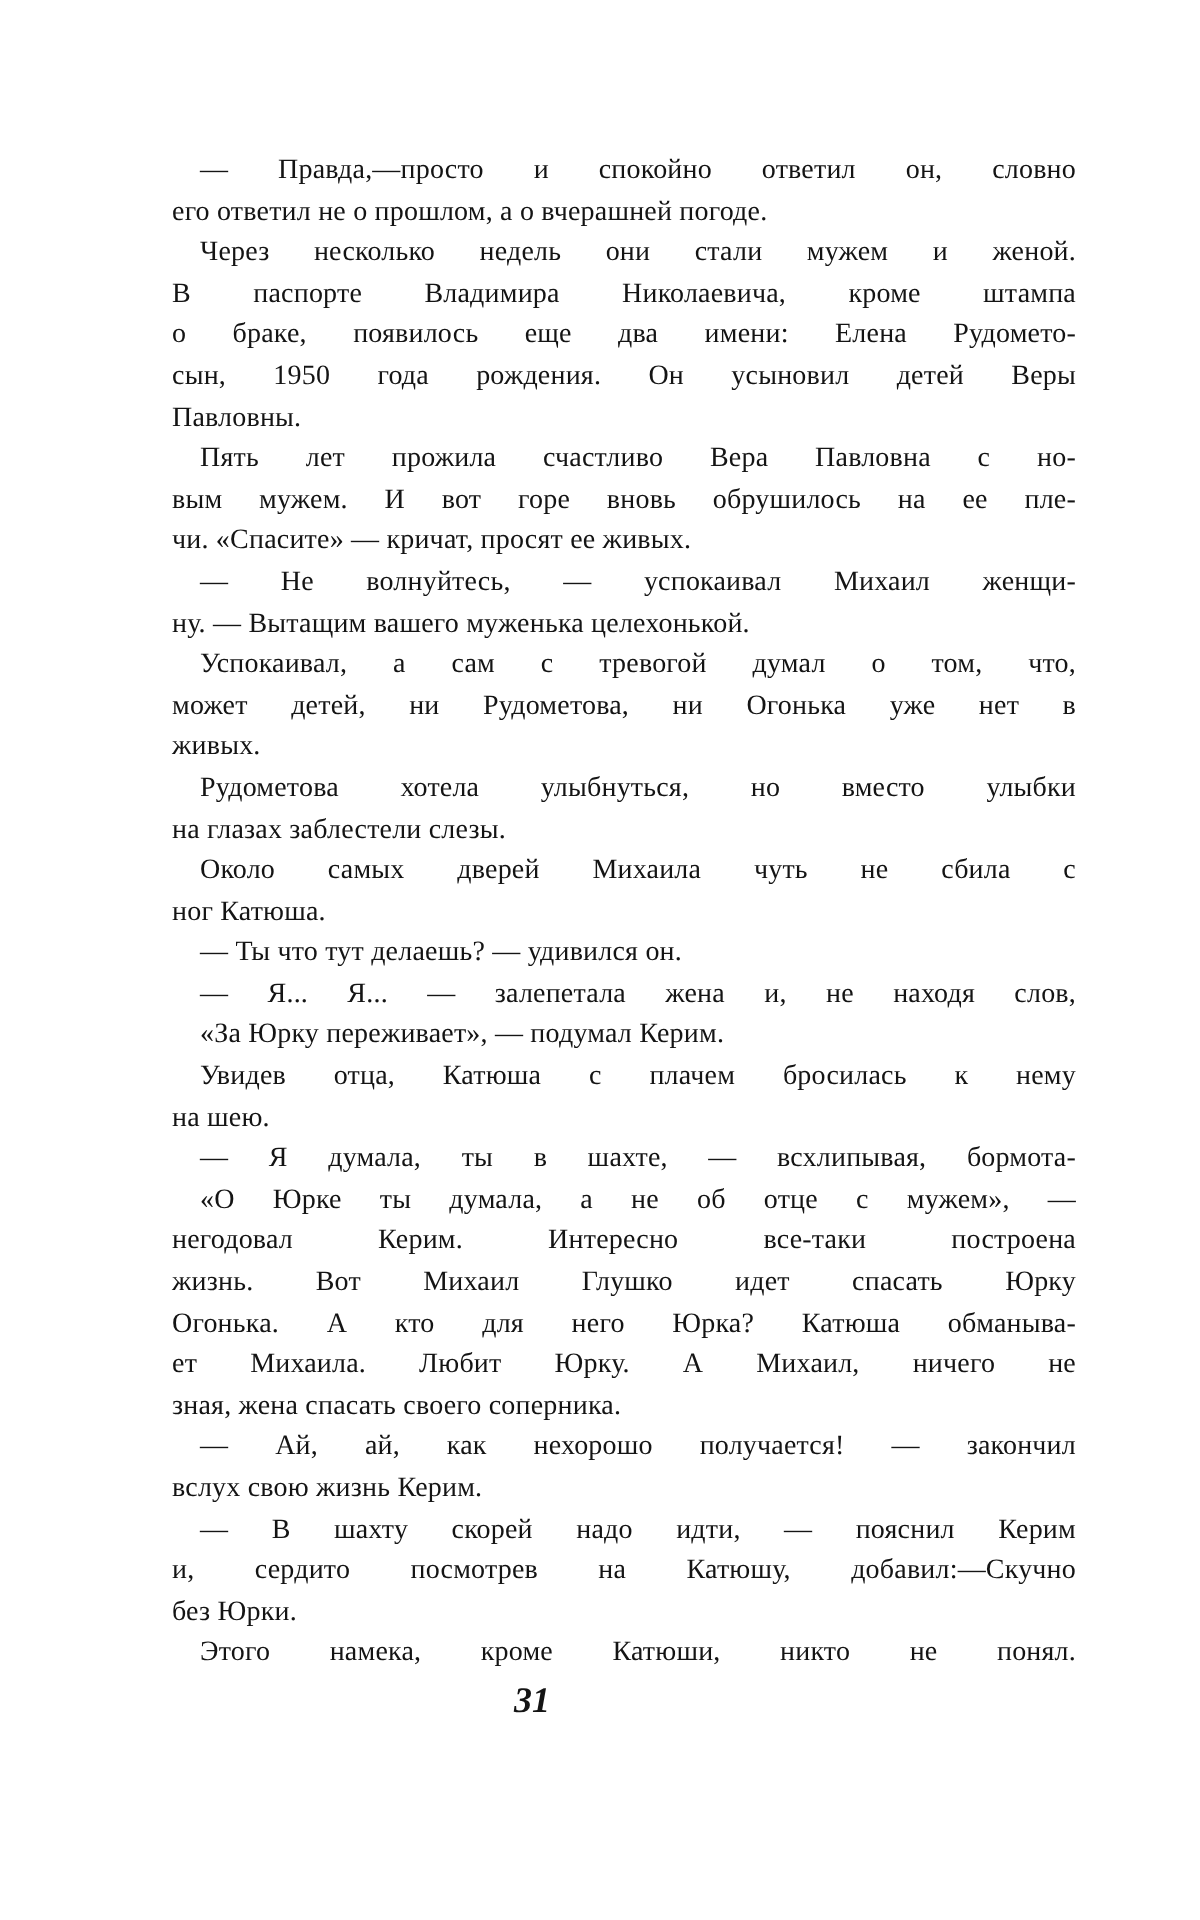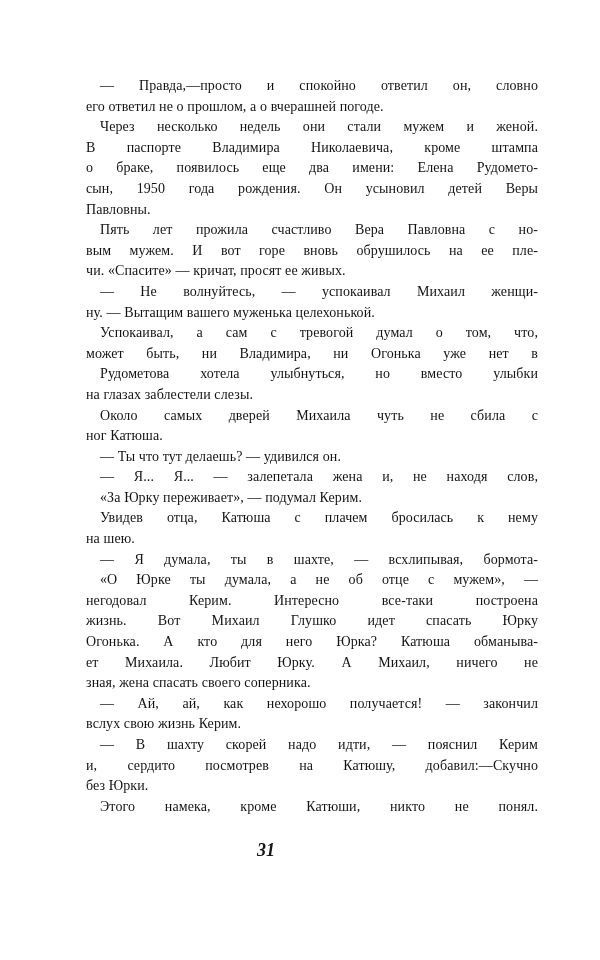--- a/index.html
+++ b/index.html
@@ -34,21 +34,22 @@
     <div class="line">В паспорте Владимира Николаевича, кроме штампа</div>
     <div class="line">о браке, появилось еще два имени: Елена Рудомето-</div>
     <div class="line">сын, 1950 года рождения. Он усыновил детей Веры</div>
     <div class="line last">Павловны.</div>
     <div class="line indent">Пять лет прожила счастливо Вера Павловна с но-</div>
     <div class="line">вым мужем. И вот горе вновь обрушилось на ее пле-</div>
     <div class="line last">чи. «Спасите» — кричат, просят ее живых.</div>
     <div class="line indent">— Не волнуйтесь, — успокаивал Михаил женщи-</div>
     <div class="line last">ну. — Вытащим вашего муженька целехонькой.</div>
     <div class="line indent">Успокаивал, а сам с тревогой думал о том, что,</div>
-    <div class="line">может быть, ни Владимира, ни Огонька уже нет в</div>
+    <div class="line">может детей, ни Рудометова, ни Огонька уже нет в</div>
+    <div class="line last">живых.</div>
     <div class="line indent">Рудометова хотела улыбнуться, но вместо улыбки</div>
     <div class="line last">на глазах заблестели слезы.</div>
     <div class="line indent">Около самых дверей Михаила чуть не сбила с</div>
     <div class="line last">ног Катюша.</div>
     <div class="line indent last">— Ты что тут делаешь? — удивился он.</div>
     <div class="line indent">— Я... Я... — залепетала жена и, не находя слов,</div>
     <div class="line indent last">«За Юрку переживает», — подумал Керим.</div>
     <div class="line indent">Увидев отца, Катюша с плачем бросилась к нему</div>
     <div class="line last">на шею.</div>
     <div class="line indent">— Я думала, ты в шахте, — всхлипывая, бормота-</div>

